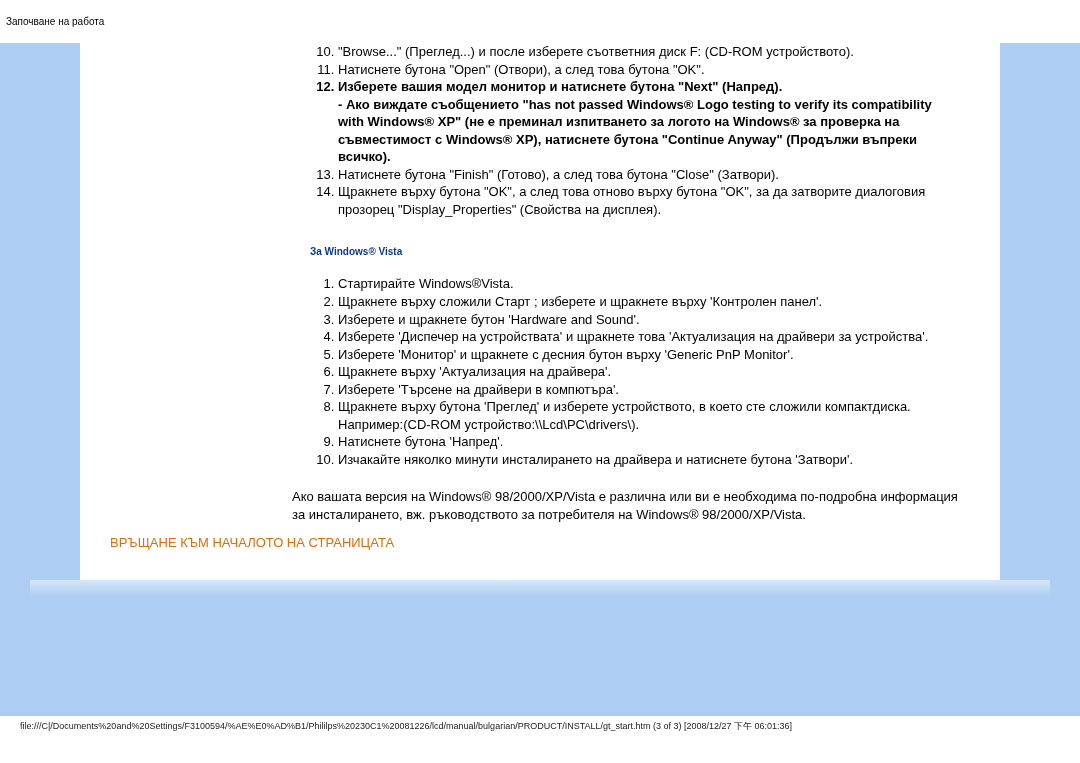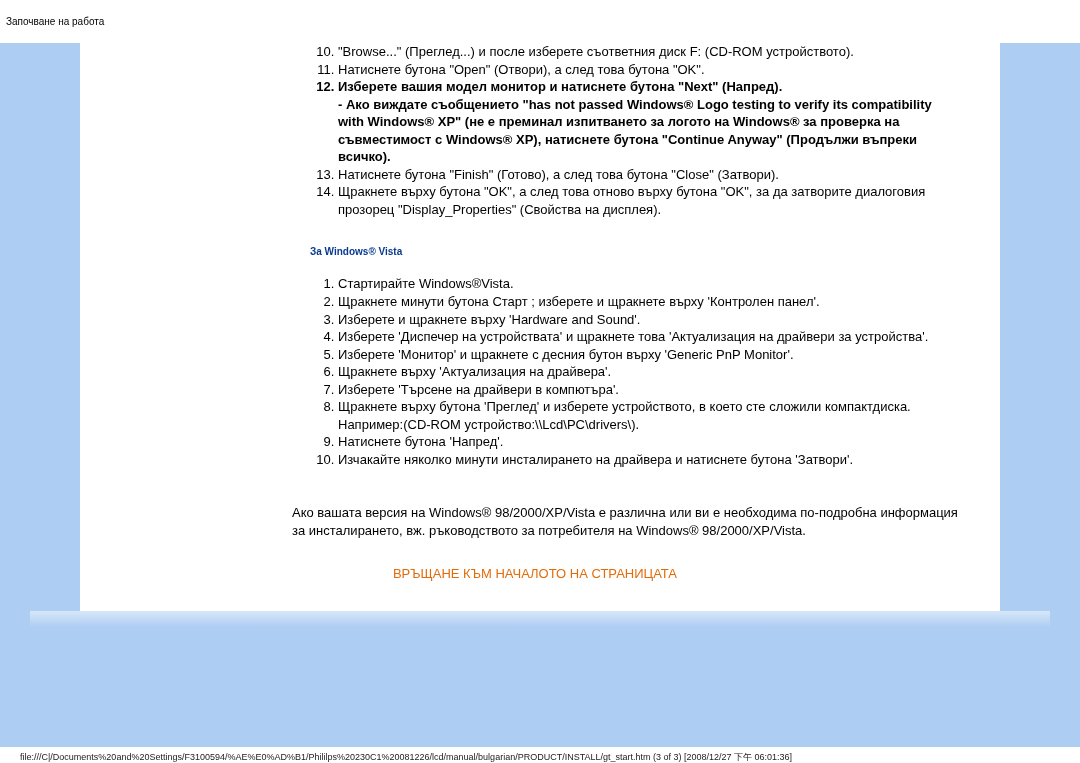--- a/index.html
+++ b/index.html
@@ -3,22 +3,22 @@
 <meta charset="utf-8">
 <style>
 html,body{margin:0;padding:0;font-family:Arial,Helvetica,sans-serif;background:#fff}
 body{width:1080px}
 .header-bar{padding:16px 6px;font-size:10px;color:#000}
 .blue-bg{background:#aecdf2;padding:0 30px 120px 30px}
 .content-box{background:#fff;margin:0 auto;width:920px;padding:0 40px 30px 230px;box-sizing:border-box}
 ol{margin:0;padding-left:28px;font-size:13px;line-height:1.35;color:#000}
 ol li{margin:0}
 .section-heading{color:#0a3a8f;font-weight:bold;font-size:10px;margin:28px 0 18px 0}
-.note-para{font-size:13px;line-height:1.35;margin:36px 0 0 -18px}
-.back-link{display:block;text-align:center;color:#e36c0a;font-size:13px;margin-top:26px;text-decoration:none;margin-left:-200px}
+.note-para{font-size:13px;line-height:1.35;margin:20px 0 0 -18px}
+.back-link{display:block;color:#e36c0a;font-size:13px;margin-top:11px;text-decoration:none;margin-left:-200px}
 .footer-bar{height:16px;background:linear-gradient(#d6e7f9,#aecdf2)}
 .file-path{font-size:9px;color:#222;padding:4px 20px}
 </style>
 </head>
 <body>
 
 <div class="header-bar">Започване на работа</div>
 
 <div class="blue-bg">
   <div class="content-box">
@@ -29,22 +29,22 @@
         <li style="white-space: pre-line; font-weight: bold;">Изберете вашия модел монитор и натиснете бутона "Next" (Напред).
 - Ако виждате съобщението "has not passed Windows® Logo testing to verify its compatibility with Windows® XP" (не е преминал изпитването за логото на Windows® за проверка на съвместимост с Windows® XP), натиснете бутона "Continue Anyway" (Продължи въпреки всичко).</li>
         <li style="white-space: pre-line;">Натиснете бутона "Finish" (Готово), а след това бутона "Close" (Затвори).</li>
         <li style="white-space: pre-line;">Щракнете върху бутона "OK", а след това отново върху бутона "OK", за да затворите диалоговия прозорец "Display_Properties" (Свойства на дисплея).</li>
       </ol>
 
     <div class="section-heading">За Windows® Vista</div>
 
     <ol id="vista-ol">
         <li>Стартирайте Windows®Vista.</li>
-        <li>Щракнете минути бутона Старт ; изберете и щракнете върху 'Контролен панел'.</li>
-        <li>Изберете и щракнете върху 'Hardware and Sound'.</li>
+        <li>Щракнете върху сложили Старт ; изберете и щракнете върху 'Контролен панел'.</li>
+        <li>Изберете и щракнете бутон 'Hardware and Sound'.</li>
         <li>Изберете 'Диспечер на устройствата' и щракнете това 'Актуализация на драйвери за устройства'.</li>
         <li>Изберете 'Монитор' и щракнете с десния бутон върху 'Generic PnP Monitor'.</li>
         <li>Щракнете върху 'Актуализация на драйвера'.</li>
         <li>Изберете 'Търсене на драйвери в компютъра'.</li>
         <li>Щракнете върху бутона 'Преглед' и изберете устройството, в което сте сложили компактдиска. Например:(CD-ROM устройство:\\Lcd\PC\drivers\).</li>
         <li>Натиснете бутона 'Напред'.</li>
         <li>Изчакайте няколко минути инсталирането на драйвера и натиснете бутона 'Затвори'.</li>
       </ol>
 
     <p class="note-para">Ако вашата версия на Windows® 98/2000/XP/Vista е различна или ви е необходима по-подробна информация за инсталирането, вж. ръководството за потребителя на Windows® 98/2000/XP/Vista.</p>

